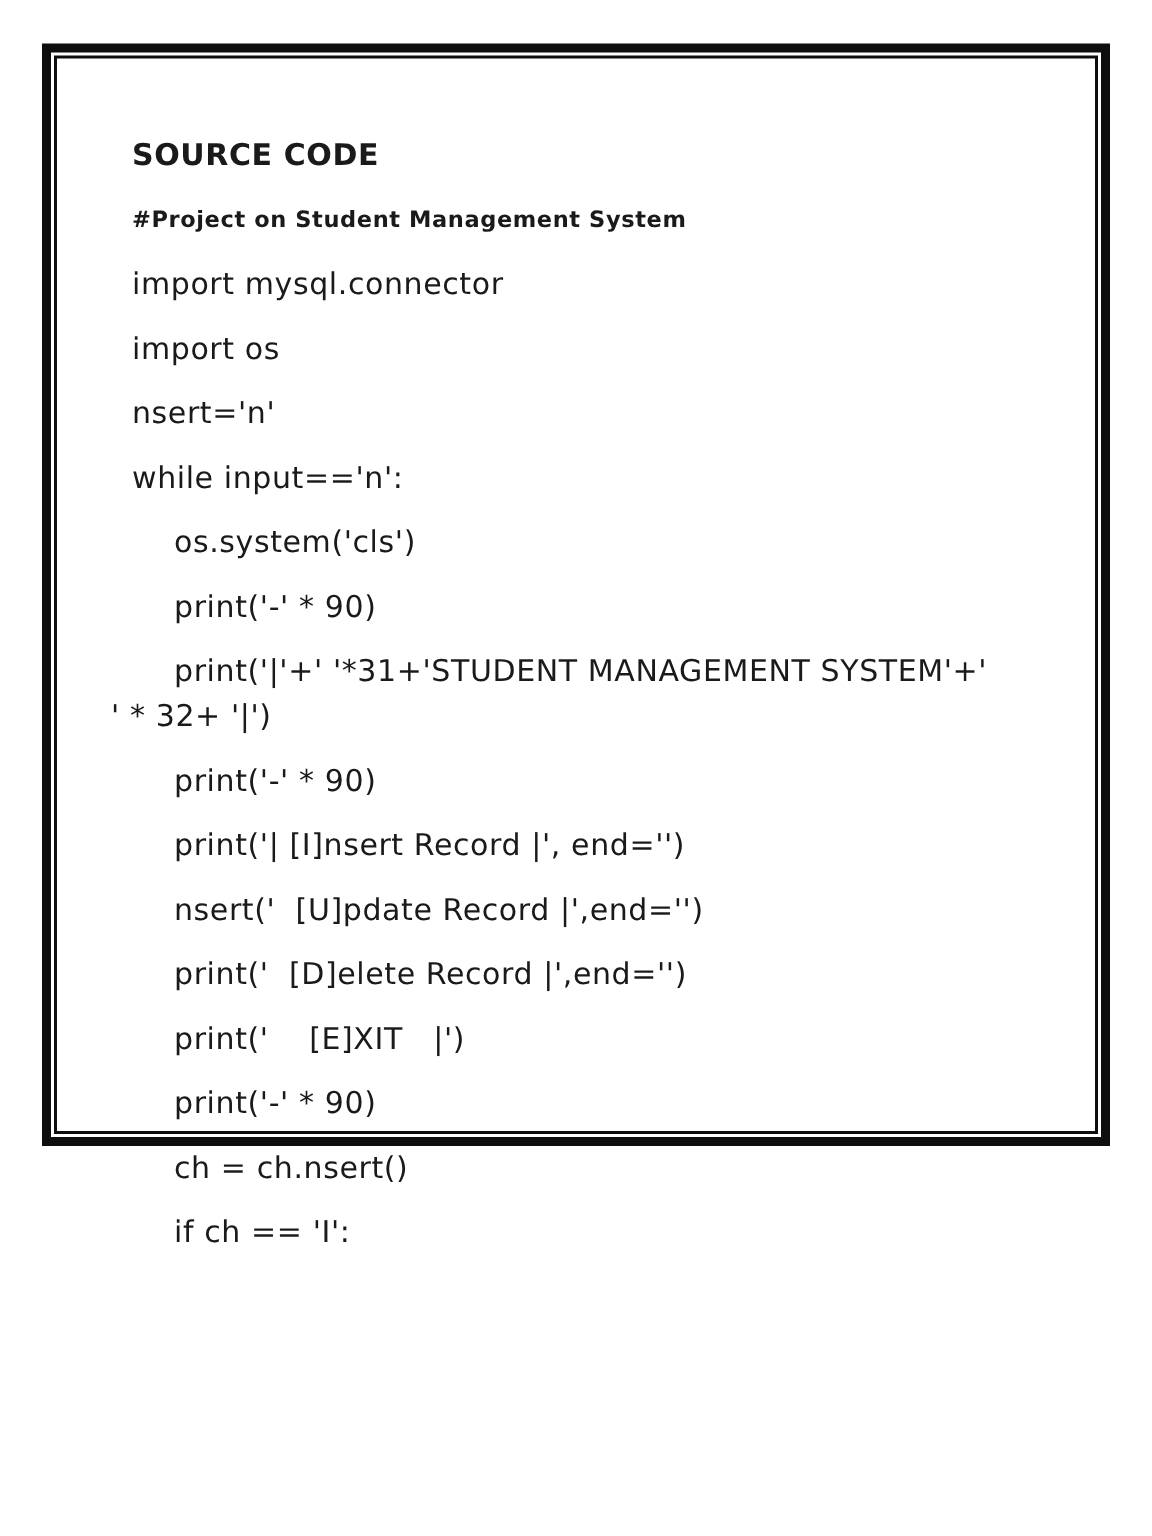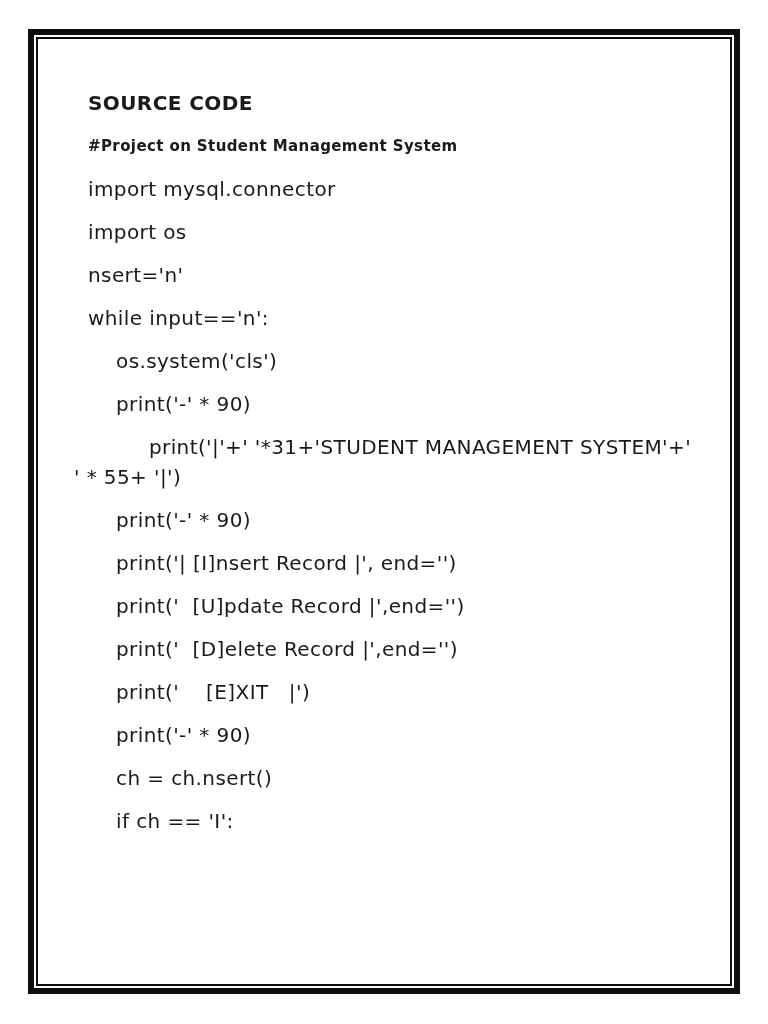--- a/index.html
+++ b/index.html
@@ -12,21 +12,21 @@
     height: 1024px;
     position: relative;
     font-family: "DejaVu Sans", "Liberation Sans", sans-serif;
     overflow: hidden;
   }
   .frame-outer {
     position: absolute;
     left: 28px;
     top: 29px;
     width: 712px;
-    height: 965px;
+    height: 735px;
     border: 6px solid #0e0e0e;
     box-sizing: border-box;
     background: #ffffff;
   }
   .frame-inner {
     position: absolute;
     left: 2px;
     top: 2px;
     right: 2px;
     bottom: 2px;
@@ -53,45 +53,44 @@
   }
   .h2 {
     font-weight: bold;
     font-size: 15px;
   }
   .lvl1 {
     padding-left: 28px;
   }
   .nogap {
     margin-bottom: 0;
-    text-align: center;
   }
   .cont {
     margin-left: -14px;
   }
 </style>
 </head>
 <body>
 
 <div class="frame-outer">
   <div class="frame-inner">
     <div class="content">
       <div class="line h1">SOURCE CODE</div>
       <div class="line h2">#Project on Student Management System</div>
       <div class="line">import mysql.connector</div>
       <div class="line">import os</div>
       <div class="line">nsert='n'</div>
       <div class="line">while input=='n':</div>
       <div class="line lvl1">os.system('cls')</div>
       <div class="line lvl1">print('-' * 90)</div>
       <div class="line lvl1 nogap">print('|'+' '*31+'STUDENT MANAGEMENT SYSTEM'+'</div>
-      <div class="line cont">' * 55+ '|')</div>
+      <div class="line cont">' * 32+ '|')</div>
       <div class="line lvl1">print('-' * 90)</div>
       <div class="line lvl1">print('| [I]nsert Record |', end='')</div>
-      <div class="line lvl1">print('  [U]pdate Record |',end='')</div>
+      <div class="line lvl1">nsert('  [U]pdate Record |',end='')</div>
       <div class="line lvl1">print('  [D]elete Record |',end='')</div>
       <div class="line lvl1">print('    [E]XIT   |')</div>
       <div class="line lvl1">print('-' * 90)</div>
       <div class="line lvl1">ch = ch.nsert()</div>
       <div class="line lvl1">if ch == 'I':</div>
     </div>
   </div>
 </div>
 
 </body></html>

